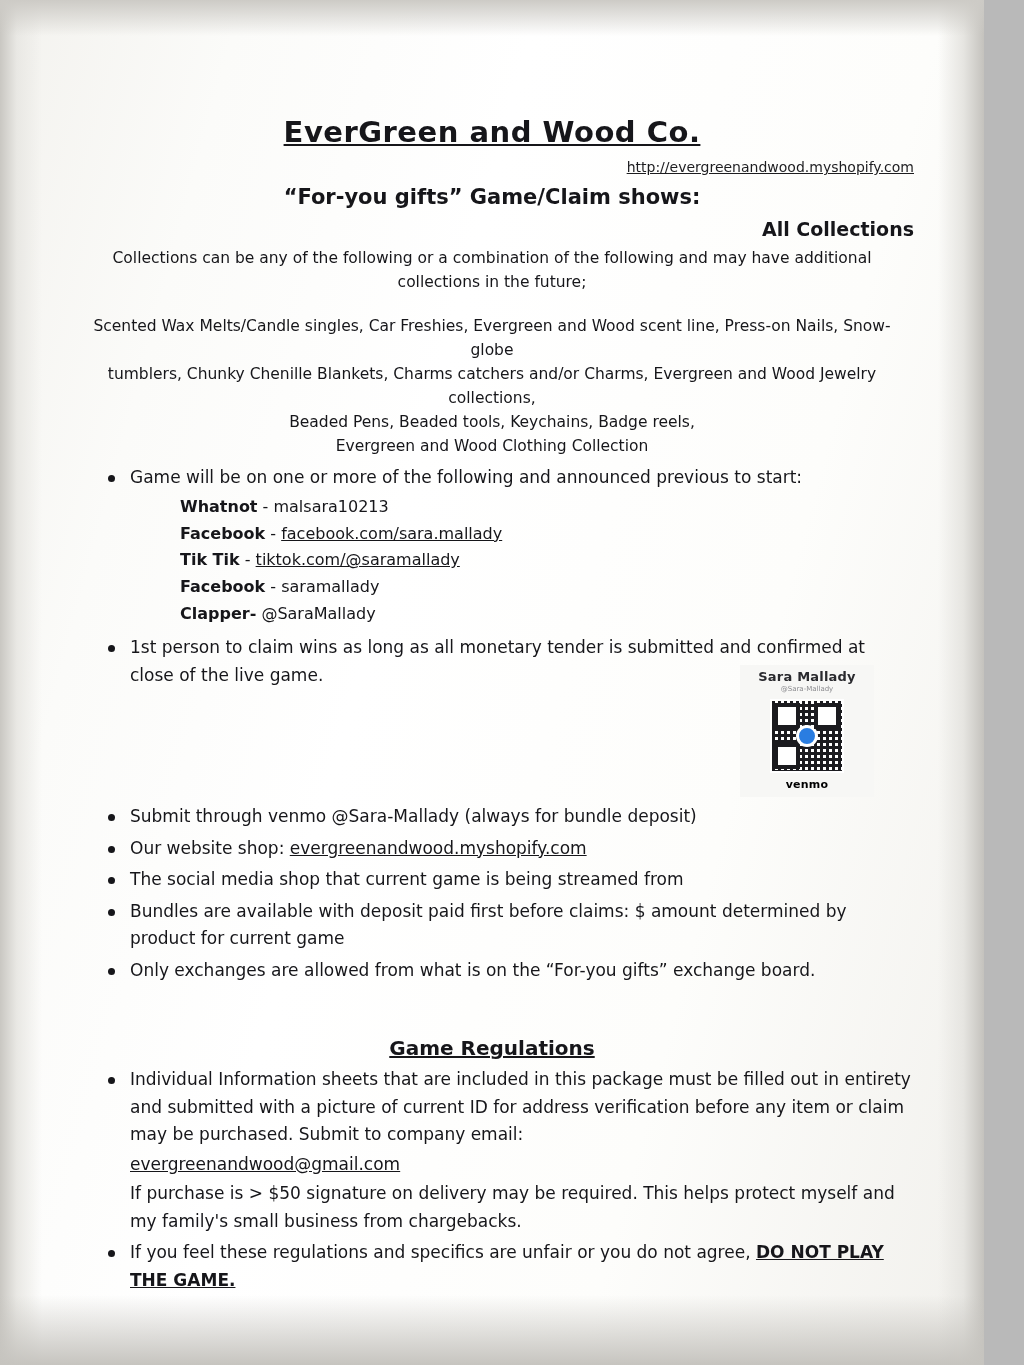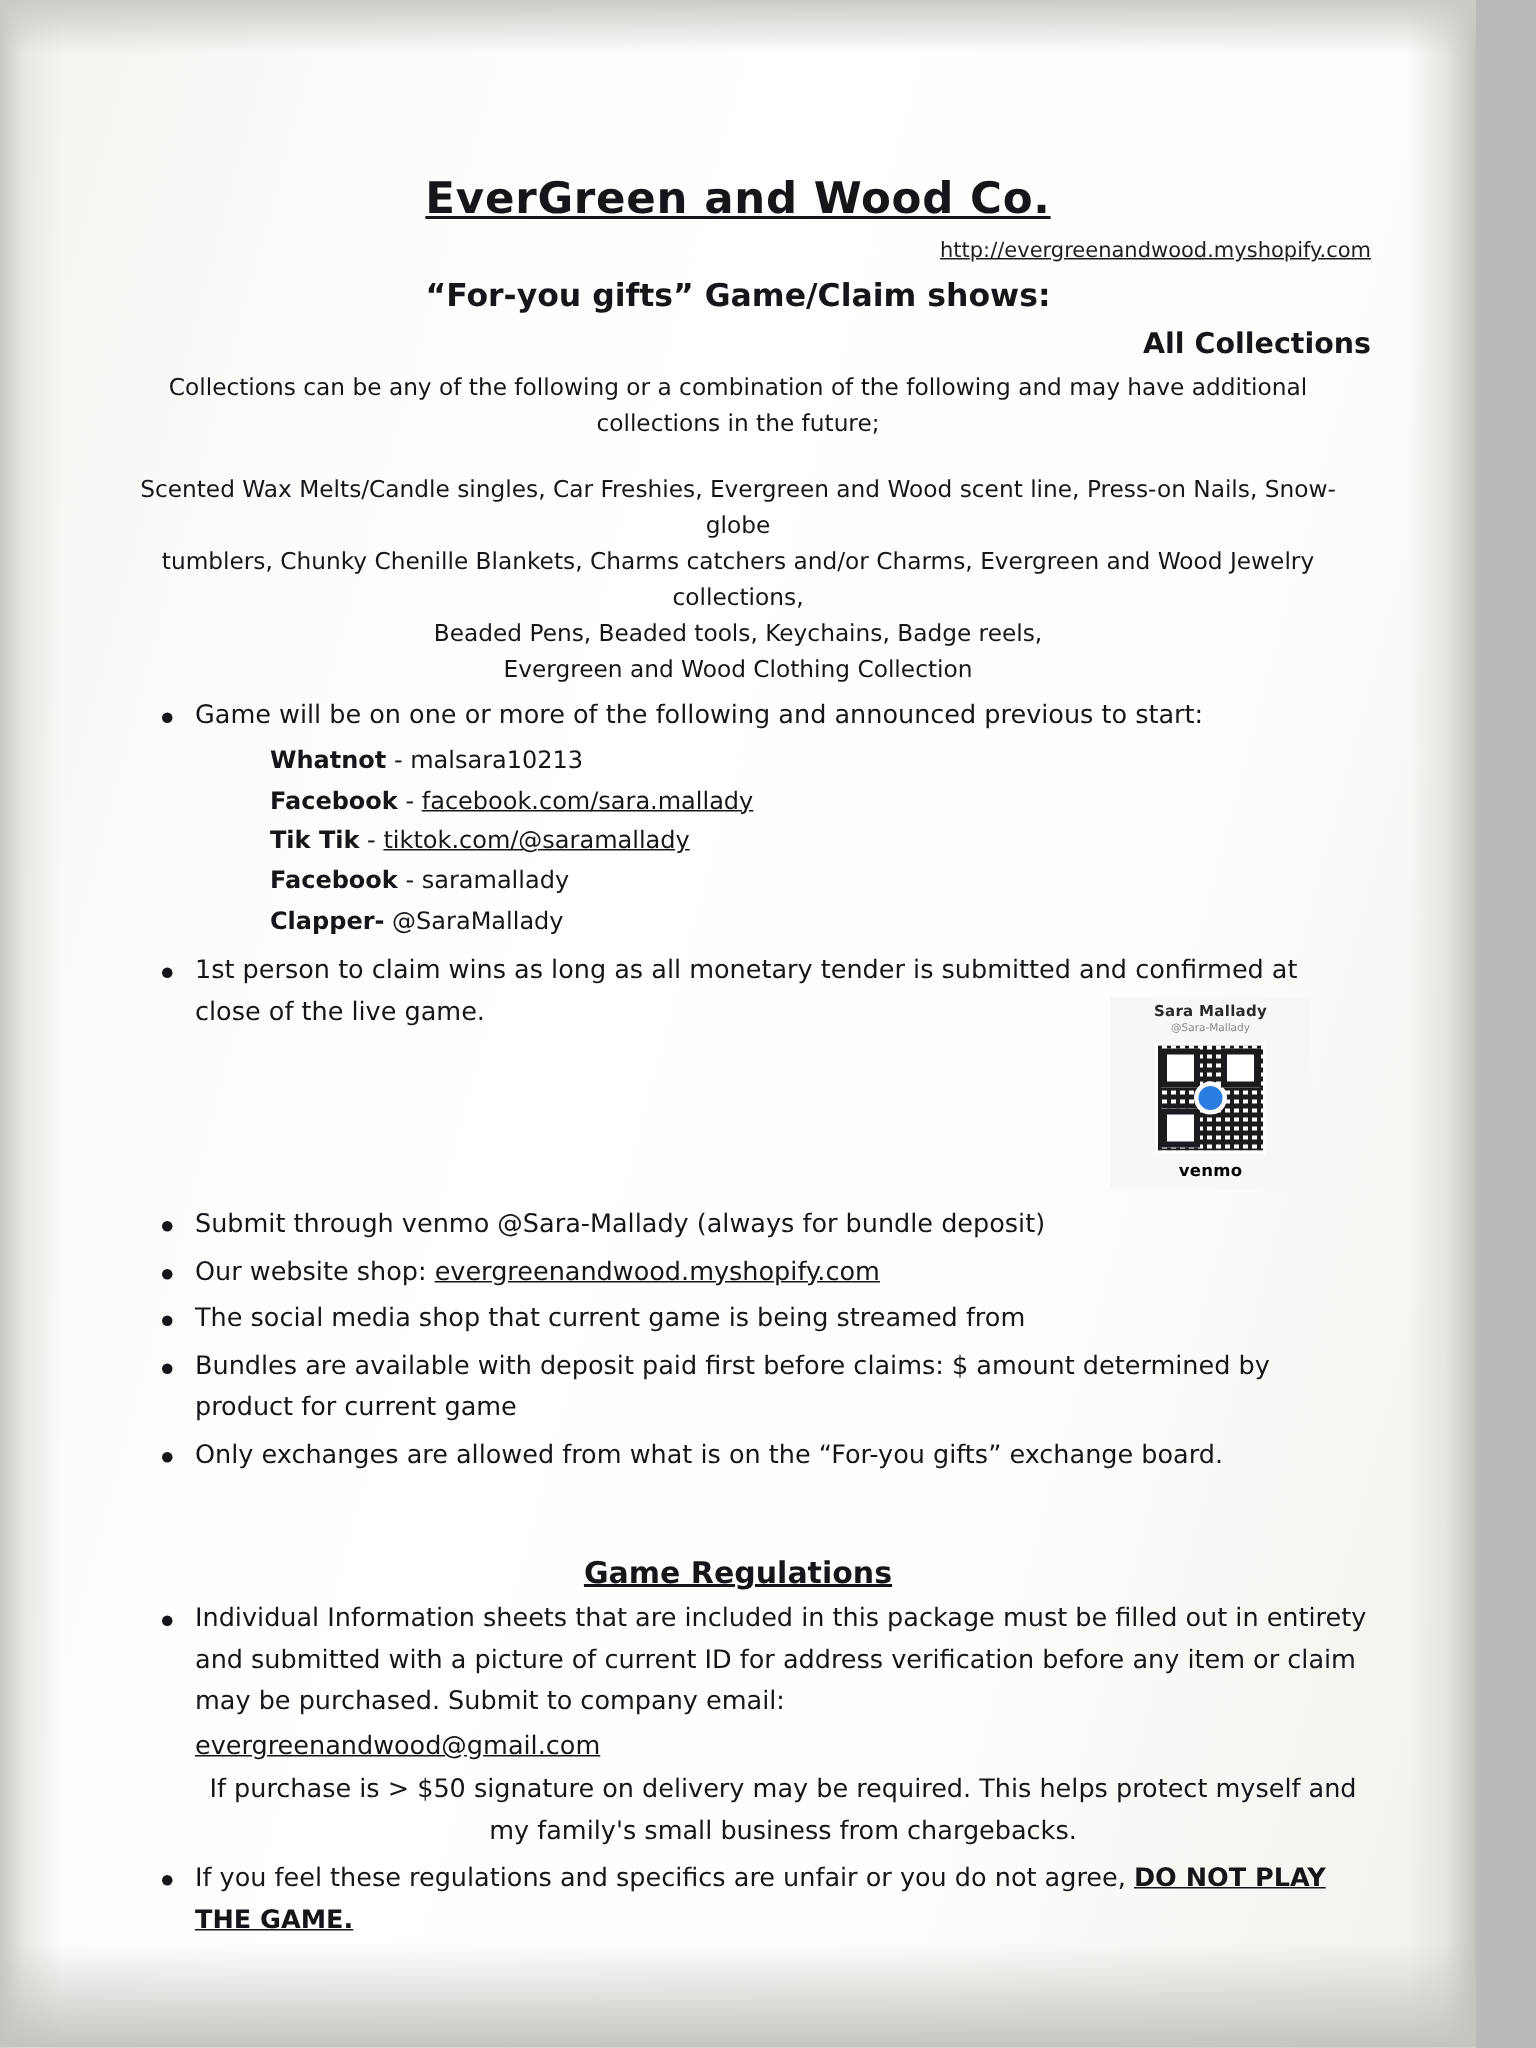--- a/index.html
+++ b/index.html
@@ -136,21 +136,21 @@
   .venmo-box {
     position: absolute;
     right: 110px;
     top: 665px;
     width: 130px;
     text-align: center;
     background: #f7f7f5;
     padding: 4px 2px 6px 2px;
   }
   .venmo-name {
-    font-size: 10px;
+    font-size: 13px;
     color: #2a2a2e;
     font-weight: bold;
     letter-spacing: 0.2px;
   }
   .venmo-handle {
     font-size: 7px;
     color: #8a8a8e;
     margin-top: 1px;
   }
   .qr {
@@ -271,21 +271,21 @@
     </ul>
 
     <div class="spacer-md"></div>
 
     <div class="heading-underline">Game Regulations</div>
 
     <ul class="bullets">
       <li>
         <span>Individual Information sheets that are included in this package must be filled out in entirety and submitted with a picture of current ID for address verification before any item or claim may be purchased. Submit to company email:</span>
         <div class="link" style="margin-top:2px;">evergreenandwood@gmail.com</div>
-        <div style="margin-top:2px;text-align:center;">If purchase is &gt; $50 signature on delivery may be required. This helps protect myself and my family's small business from chargebacks.</div>
+        <div style="margin-top:2px;">If purchase is &gt; $50 signature on delivery may be required. This helps protect myself and my family's small business from chargebacks.</div>
       </li>
       <li>
         <span>If you feel these regulations and specifics are unfair or you do not agree, </span><span class="bold-u">DO NOT PLAY THE GAME.</span>
       </li>
     </ul>
   </div>
 
   <div class="venmo-box">
     <div class="venmo-name">Sara Mallady</div>
     <div class="venmo-handle">@Sara-Mallady</div>

